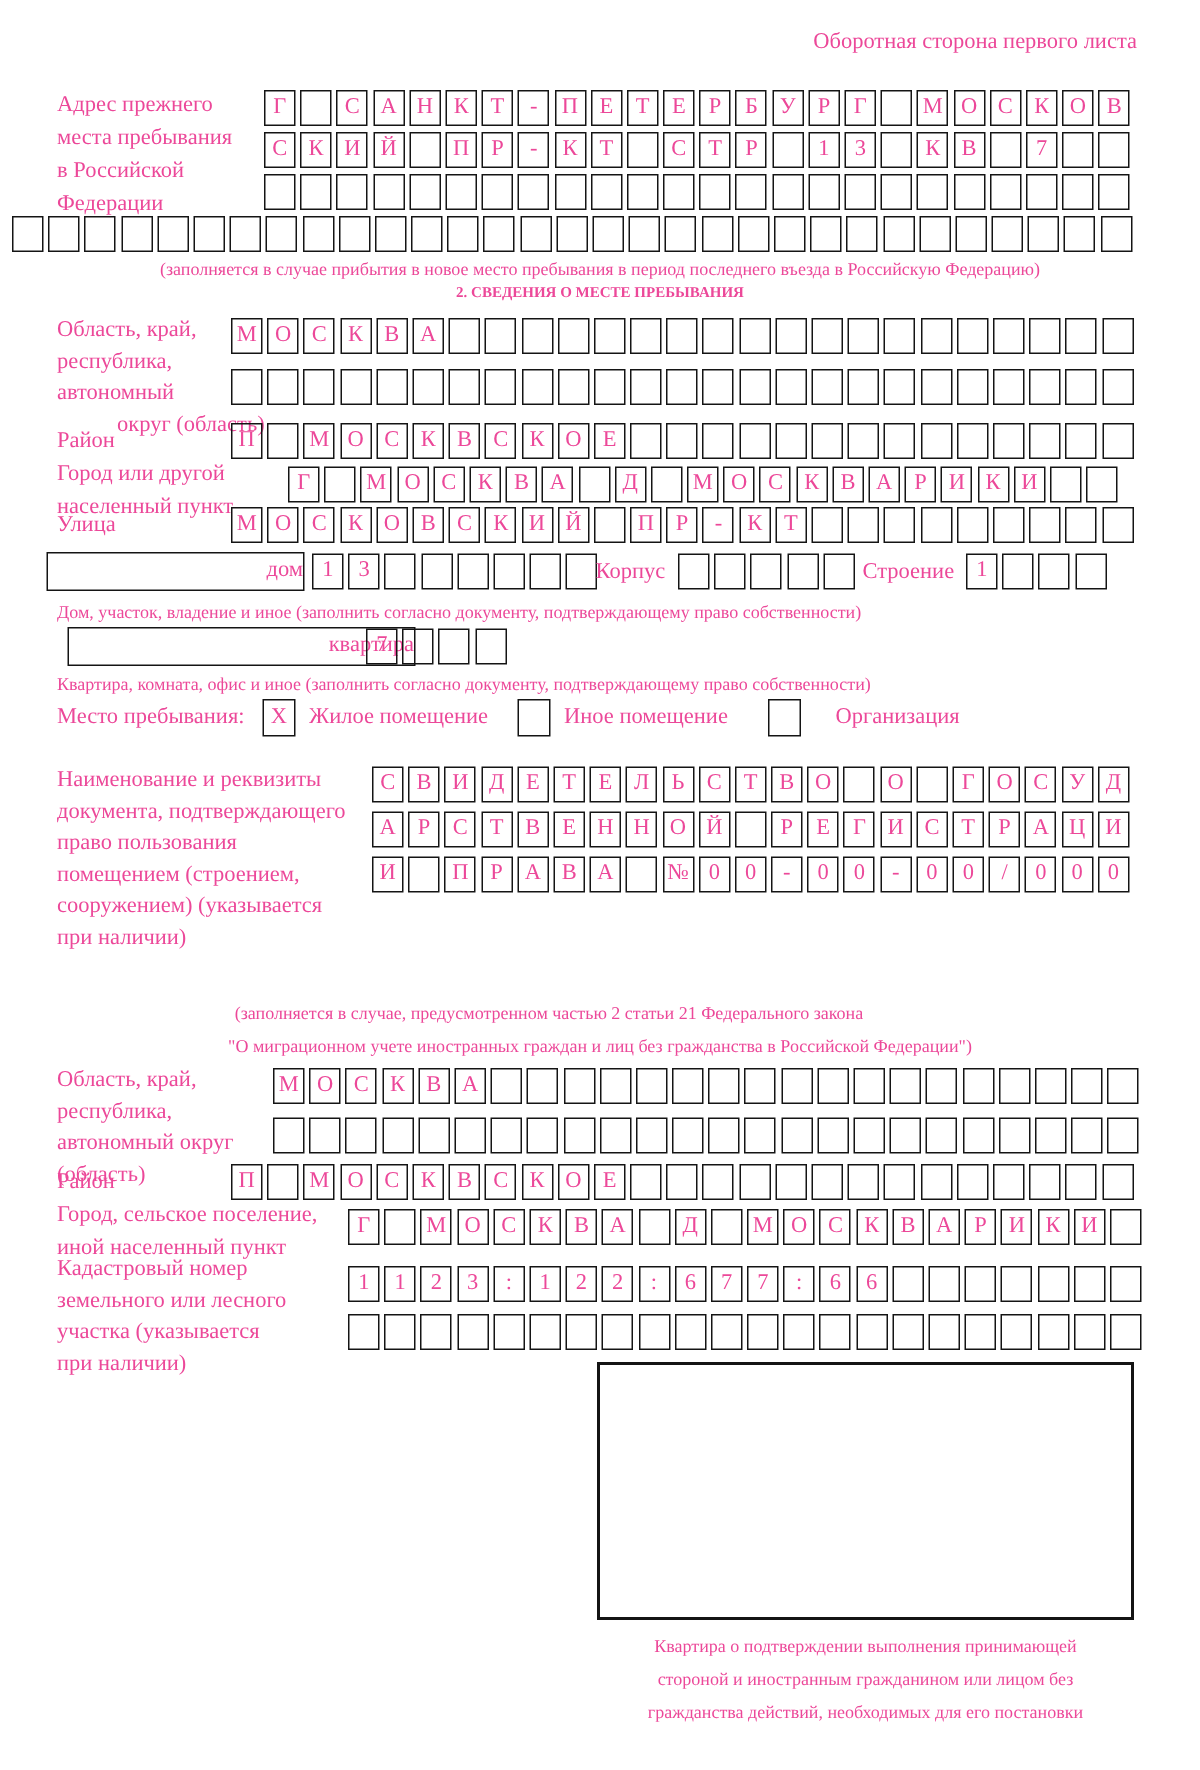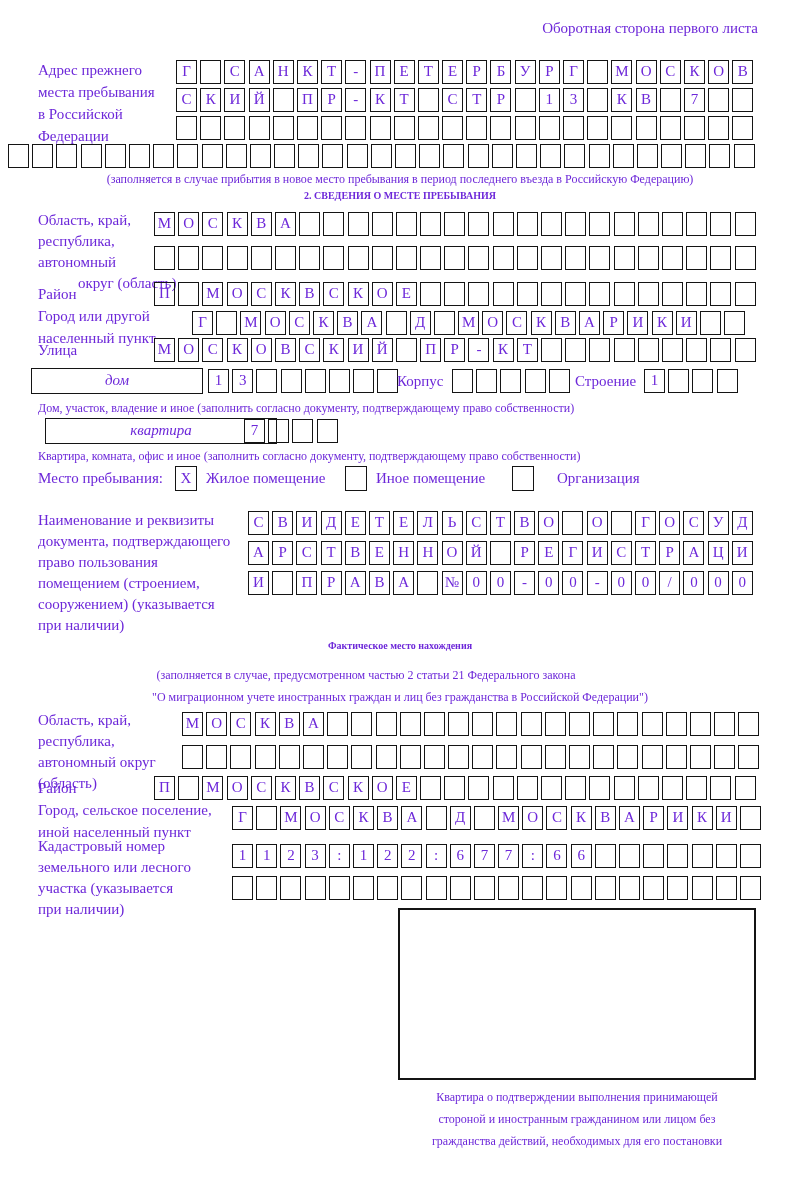--- a/index.html
+++ b/index.html
@@ -1,26 +1,26 @@
 <!DOCTYPE html>
 <html><head>
 <meta charset="utf-8">
 <style>
   html,body{margin:0;padding:0;background:#fff;}
   .page{position:relative;width:800px;height:1180px;background:#ffffff;overflow:hidden;
-        font-family:"Liberation Serif","DejaVu Serif",serif;color:#6d28d9;}
+        font-family:"Liberation Serif","DejaVu Serif",serif;color:#ec4899;}
   .cells{position:absolute;white-space:nowrap;}
   .cell{display:inline-block;box-sizing:border-box;width:21px;height:24px;border:1.6px solid #141414;
         margin-right:3.2px;text-align:center;font-size:15px;line-height:20px;vertical-align:top;}
   .lbl{position:absolute;font-size:15px;line-height:20px;white-space:nowrap;}
   .cap{position:absolute;font-size:12px;line-height:18px;white-space:nowrap;}
   .hd{position:absolute;font-weight:bold;font-size:10px;white-space:nowrap;}
   .center{text-align:center;}
   .fbox{position:absolute;box-sizing:border-box;border:1.6px solid #141414;height:26px;
-        text-align:center;font-size:15px;line-height:23px;font-style:italic;}
+        text-align:right;font-size:15px;line-height:23px;}
   .cb{position:absolute;box-sizing:border-box;width:22px;height:25px;border:1.6px solid #141414;
       text-align:center;font-size:15px;line-height:22px;}
   .stamp{position:absolute;box-sizing:border-box;border:2px solid #141414;background:#fff;}
 </style>
 </head>
 <body>
 
 <div class="page">
 
   <div class="lbl" style="left:430px;top:18px;width:328px;text-align:right;">Оборотная сторона первого листа</div>
@@ -79,21 +79,20 @@
   <div class="lbl" style="left:38px;top:510px;">Наименование и реквизиты</div>
   <div class="lbl" style="left:38px;top:531px;">документа, подтверждающего</div>
   <div class="lbl" style="left:38px;top:552px;">право пользования</div>
   <div class="lbl" style="left:38px;top:573px;">помещением (строением,</div>
   <div class="lbl" style="left:38px;top:594px;">сооружением) (указывается</div>
   <div class="lbl" style="left:38px;top:615px;">при наличии)</div>
   <div class="cells" style="left:248px;top:511px;"><span class="cell">С</span><span class="cell">В</span><span class="cell">И</span><span class="cell">Д</span><span class="cell">Е</span><span class="cell">Т</span><span class="cell">Е</span><span class="cell">Л</span><span class="cell">Ь</span><span class="cell">С</span><span class="cell">Т</span><span class="cell">В</span><span class="cell">О</span><span class="cell"></span><span class="cell">О</span><span class="cell"></span><span class="cell">Г</span><span class="cell">О</span><span class="cell">С</span><span class="cell">У</span><span class="cell">Д</span></div>
   <div class="cells" style="left:248px;top:541px;"><span class="cell">А</span><span class="cell">Р</span><span class="cell">С</span><span class="cell">Т</span><span class="cell">В</span><span class="cell">Е</span><span class="cell">Н</span><span class="cell">Н</span><span class="cell">О</span><span class="cell">Й</span><span class="cell"></span><span class="cell">Р</span><span class="cell">Е</span><span class="cell">Г</span><span class="cell">И</span><span class="cell">С</span><span class="cell">Т</span><span class="cell">Р</span><span class="cell">А</span><span class="cell">Ц</span><span class="cell">И</span></div>
   <div class="cells" style="left:248px;top:571px;"><span class="cell">И</span><span class="cell"></span><span class="cell">П</span><span class="cell">Р</span><span class="cell">А</span><span class="cell">В</span><span class="cell">А</span><span class="cell"></span><span class="cell">№</span><span class="cell">0</span><span class="cell">0</span><span class="cell">-</span><span class="cell">0</span><span class="cell">0</span><span class="cell">-</span><span class="cell">0</span><span class="cell">0</span><span class="cell">/</span><span class="cell">0</span><span class="cell">0</span><span class="cell">0</span></div>
 
-  <div class="hd center" style="left:0;top:640px;width:800px;">Фактическое место нахождения</div>
   <div class="cap center" style="left:0;top:666px;width:732px;">(заполняется в случае, предусмотренном частью 2 статьи 21 Федерального закона</div>
   <div class="cap center" style="left:0;top:688px;width:800px;">"О миграционном учете иностранных граждан и лиц без гражданства в Российской Федерации")</div>
 
   <div class="lbl" style="left:38px;top:710px;">Область, край,</div>
   <div class="lbl" style="left:38px;top:731px;">республика,</div>
   <div class="lbl" style="left:38px;top:752px;">автономный округ</div>
   <div class="lbl" style="left:38px;top:773px;">(область)</div>
   <div class="cells" style="left:182px;top:712px;"><span class="cell">М</span><span class="cell">О</span><span class="cell">С</span><span class="cell">К</span><span class="cell">В</span><span class="cell">А</span><span class="cell"></span><span class="cell"></span><span class="cell"></span><span class="cell"></span><span class="cell"></span><span class="cell"></span><span class="cell"></span><span class="cell"></span><span class="cell"></span><span class="cell"></span><span class="cell"></span><span class="cell"></span><span class="cell"></span><span class="cell"></span><span class="cell"></span><span class="cell"></span><span class="cell"></span><span class="cell"></span></div>
   <div class="cells" style="left:182px;top:745px;"><span class="cell"></span><span class="cell"></span><span class="cell"></span><span class="cell"></span><span class="cell"></span><span class="cell"></span><span class="cell"></span><span class="cell"></span><span class="cell"></span><span class="cell"></span><span class="cell"></span><span class="cell"></span><span class="cell"></span><span class="cell"></span><span class="cell"></span><span class="cell"></span><span class="cell"></span><span class="cell"></span><span class="cell"></span><span class="cell"></span><span class="cell"></span><span class="cell"></span><span class="cell"></span><span class="cell"></span></div>
 

